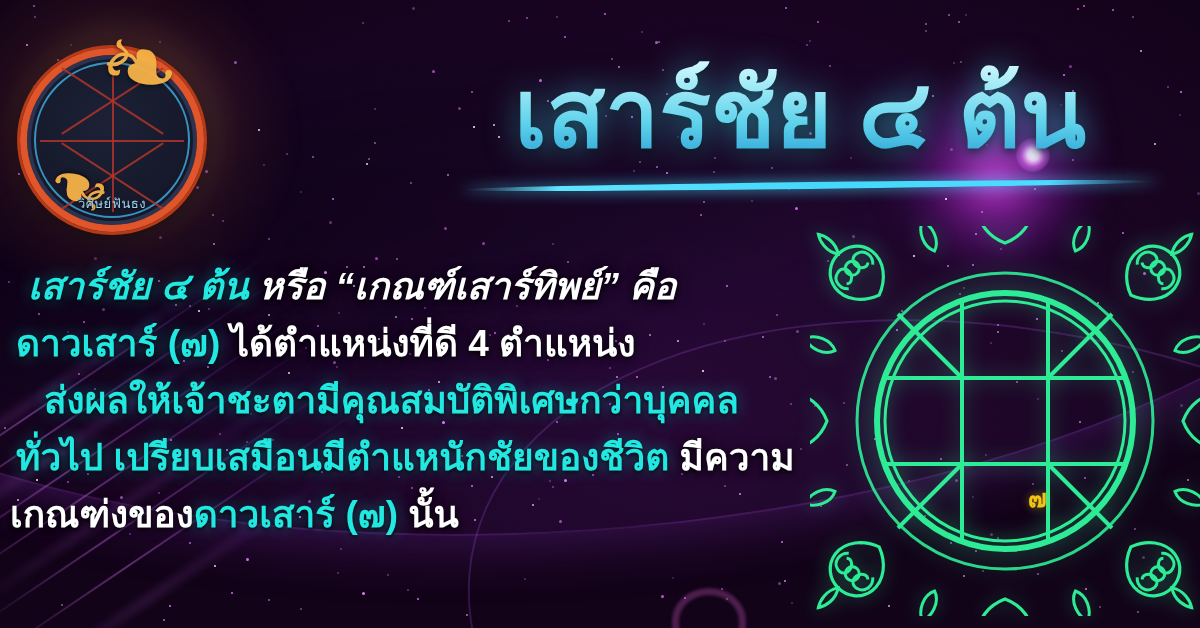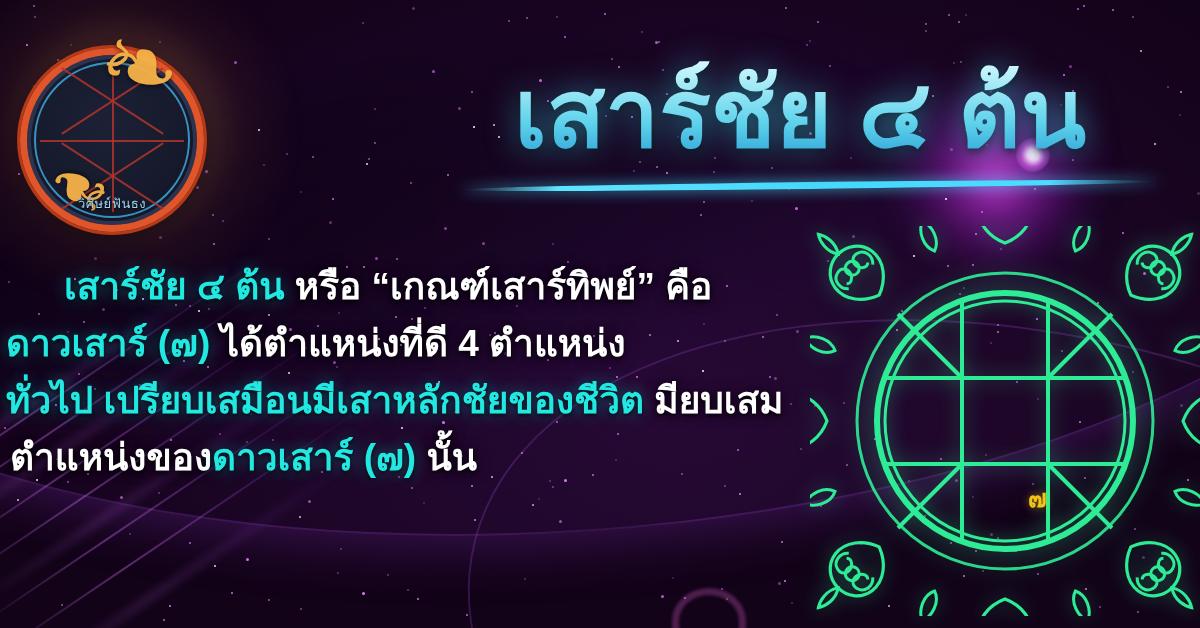--- a/index.html
+++ b/index.html
@@ -142,22 +142,22 @@
     transform:rotate(-.7deg);
   }
 
   
   .body-copy{
     position:absolute;left:0;top:258px;width:790px;
     font-size:37px;line-height:57px;font-weight:bold;
     color:#ffffff;
     text-shadow:0 2px 5px rgba(0,0,0,.85), 0 0 14px rgba(0,0,0,.55);
   }
-  .body-copy .ln{white-space:nowrap;padding-left:6px;}
-  .body-copy .ln.c1{padding-left:64px;}
+  .body-copy .ln{white-space:nowrap;padding-left:16px;}
+  .body-copy .ln.c1{padding-left:28px;font-style:italic;}
   .body-copy .ln.c3{padding-left:44px;}
   .body-copy .ln.c6{padding-left:10px;}
   .cy{color:#22e8e2;text-shadow:0 2px 5px rgba(0,0,0,.85),0 0 16px rgba(20,220,220,.45);}
   .wh{color:#ffffff;}
 
   
   .wheel{position:absolute;left:810px;top:226px;width:390px;height:390px;}
   .wheel svg{display:block;filter:drop-shadow(0 0 10px rgba(46,236,150,.45));}
   .wheel-num{
     position:absolute;left:218px;top:252px;
@@ -533,22 +533,23 @@
   </div>
 
   <div class="title-wrap">
     <div class="title">เสาร์ชัย ๔ ต้น</div>
     <div class="title-underline"></div>
   </div>
 
   <div class="body-copy" id="bodyCopy">
       <div class="ln c1"><span class="cy">เสาร์ชัย ๔ ต้น </span><span class="wh">หรือ “เกณฑ์เสาร์ทิพย์” คือ</span></div>
       <div class="ln c2"><span class="cy">ดาวเสาร์ (๗) </span><span class="wh">ได้ตำแหน่งที่ดี 4 ตำแหน่ง</span></div>
-      <div class="ln c4"><span class="cy">ทั่วไป เปรียบเสมือนมีเสาหลักชัยของชีวิต </span><span class="wh">มียบเสม</span></div>
-      <div class="ln c6"><span class="wh">ตำแหน่งของ</span><span class="cy">ดาวเสาร์ (๗) </span><span class="wh">นั้น</span></div>
+      <div class="ln c3"><span class="cy">ส่งผลให้เจ้าชะตามีคุณสมบัติพิเศษกว่าบุคคล</span></div>
+      <div class="ln c4"><span class="cy">ทั่วไป เปรียบเสมือนมีตำแหนักชัยของชีวิต </span><span class="wh">มีความ</span></div>
+      <div class="ln c6"><span class="wh">เกณฑ่งของ</span><span class="cy">ดาวเสาร์ (๗) </span><span class="wh">นั้น</span></div>
     </div>
 
   <div class="wheel">
     <svg width="390" height="390" viewBox="0 0 390 390" aria-hidden="true">
       <defs>
         <g id="kranok-unit">
           <path d="M0,0 C-16,-6 -28,-20 -26,-36 C-24,-50 -12,-58 0,-58 C12,-58 24,-50 26,-36 C28,-20 16,-6 0,0 Z" fill="none" stroke="#2eec96" stroke-width="3.2"></path>
           <path d="M-17,-26 C-24,-32 -22,-43 -14,-45 C-7,-47 -3,-41 -5,-35 C-7,-30 -12,-28 -15,-31" fill="none" stroke="#2eec96" stroke-width="3"></path>
           <path d="M17,-26 C24,-32 22,-43 14,-45 C7,-47 3,-41 5,-35 C7,-30 12,-28 15,-31" fill="none" stroke="#2eec96" stroke-width="3"></path>
           <circle cx="0" cy="-38" r="7" fill="none" stroke="#2eec96" stroke-width="3"></circle>

